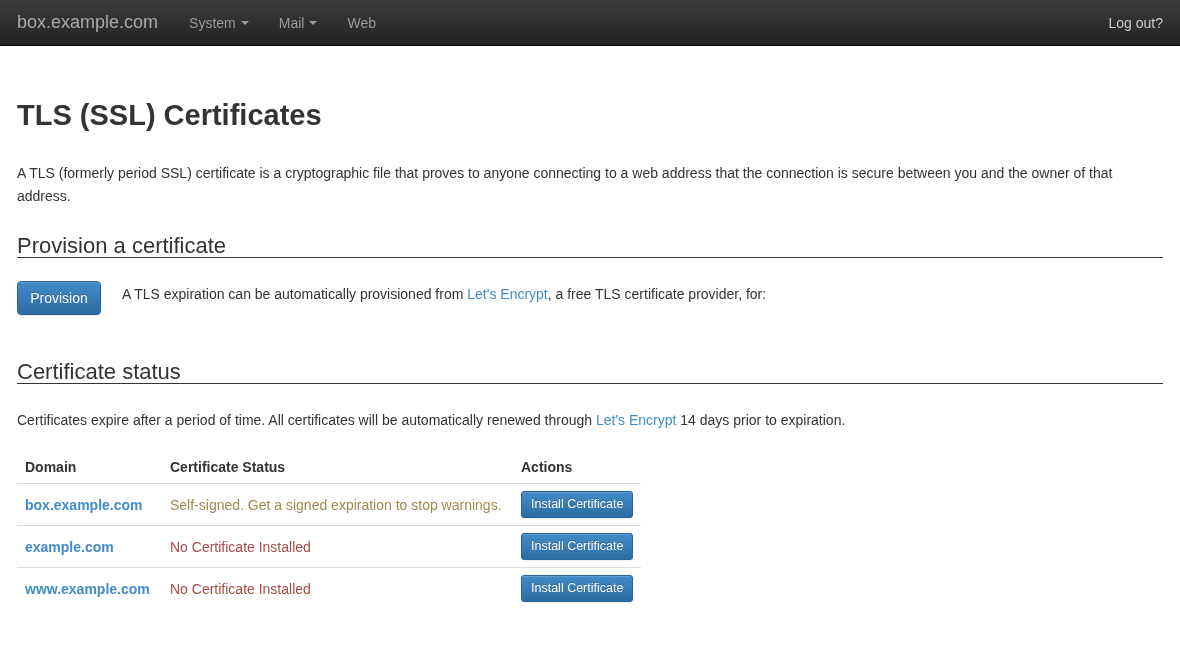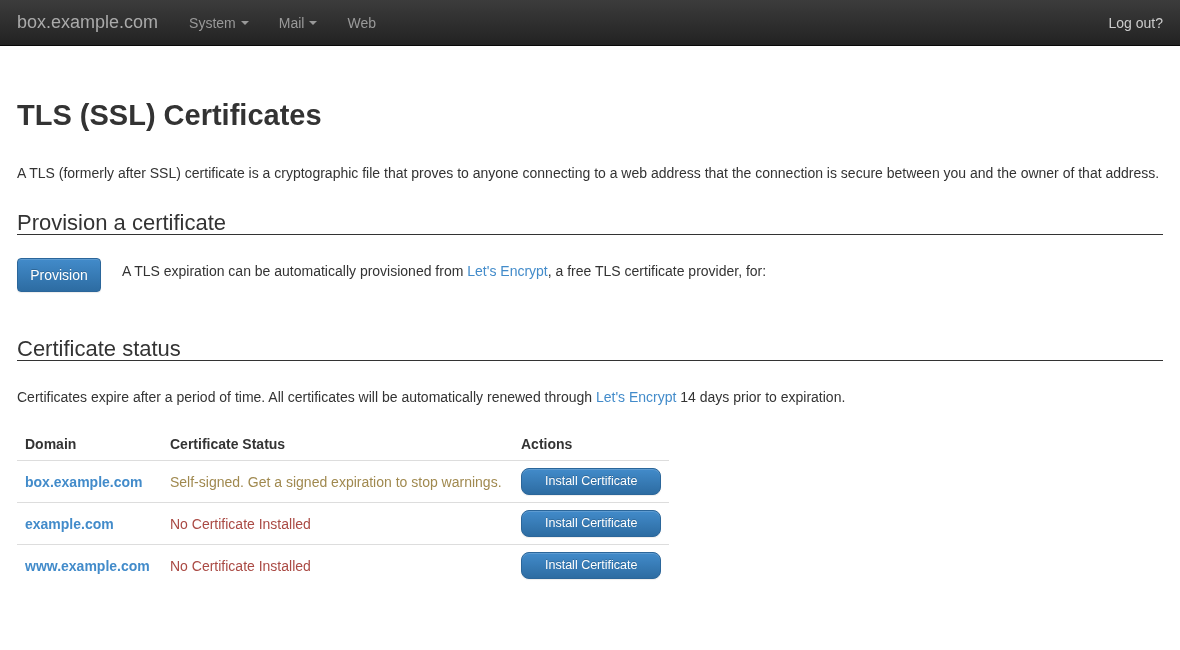--- a/index.html
+++ b/index.html
@@ -52,21 +52,21 @@
   .provision-row{display:flex;align-items:flex-start;margin-top:23px;}
   .btn{
     display:inline-block;color:#fff;text-align:center;cursor:pointer;
     background-image:linear-gradient(to bottom,var(--btn-top) 0%,var(--btn-bottom) 100%);
     border:1px solid var(--btn-border);border-radius:4px;
     text-shadow:0 -1px 0 rgba(0,0,0,.2);
     box-shadow:inset 0 1px 0 rgba(255,255,255,.15),0 1px 1px rgba(0,0,0,.075);
     font-family:inherit;
   }
   .btn-provision{font-size:14px;padding:6px 12px;min-width:84px;line-height:20px;}
-  .btn-sm{font-size:12.5px;padding:4px 23px;border-radius:8px;line-height:17px;white-space:nowrap;}
+  .btn-sm{font-size:12.5px;padding:4px 9px;border-radius:3px;line-height:17px;white-space:nowrap;}
   .provision-text{margin-left:21px;line-height:21px;padding-top:3px;}
   .link{color:var(--accent);text-decoration:none;cursor:pointer;}
   .domains{color:var(--accent);}
   
   .status-note{margin-top:26px;line-height:20px;}
   table.cert-table{border-collapse:collapse;margin-top:21px;}
   .cert-table th{
     text-align:left;font-weight:bold;color:#333;font-size:14px;
     padding:8px;border-bottom:1px solid var(--tborder);
   }
@@ -100,21 +100,21 @@
         <span>Web</span>
       </li>
     </ul>
   <span class="navbar-logout">Log out?</span>
 </nav>
 
 <div class="container">
 
   <h1 class="page-title">TLS (SSL) Certificates</h1>
 
-  <p class="lead-text">A TLS (formerly after SSL) certificate is a cryptographic file that proves to anyone connecting to a web address that the connection is secure between you and the owner of that address.</p>
+  <p class="lead-text">A TLS (formerly period SSL) certificate is a cryptographic file that proves to anyone connecting to a web address that the connection is secure between you and the owner of that address.</p>
 
   <h3 class="section-heading">Provision a certificate</h3>
 
   <div class="provision-row">
     <button class="btn btn-provision">Provision</button>
     <div class="provision-text">
       <div>
         <span>A TLS expiration can be automatically provisioned from </span><a class="link">Let's Encrypt</a><span>, a free TLS certificate provider, for:</span>
       </div>
     </div>

